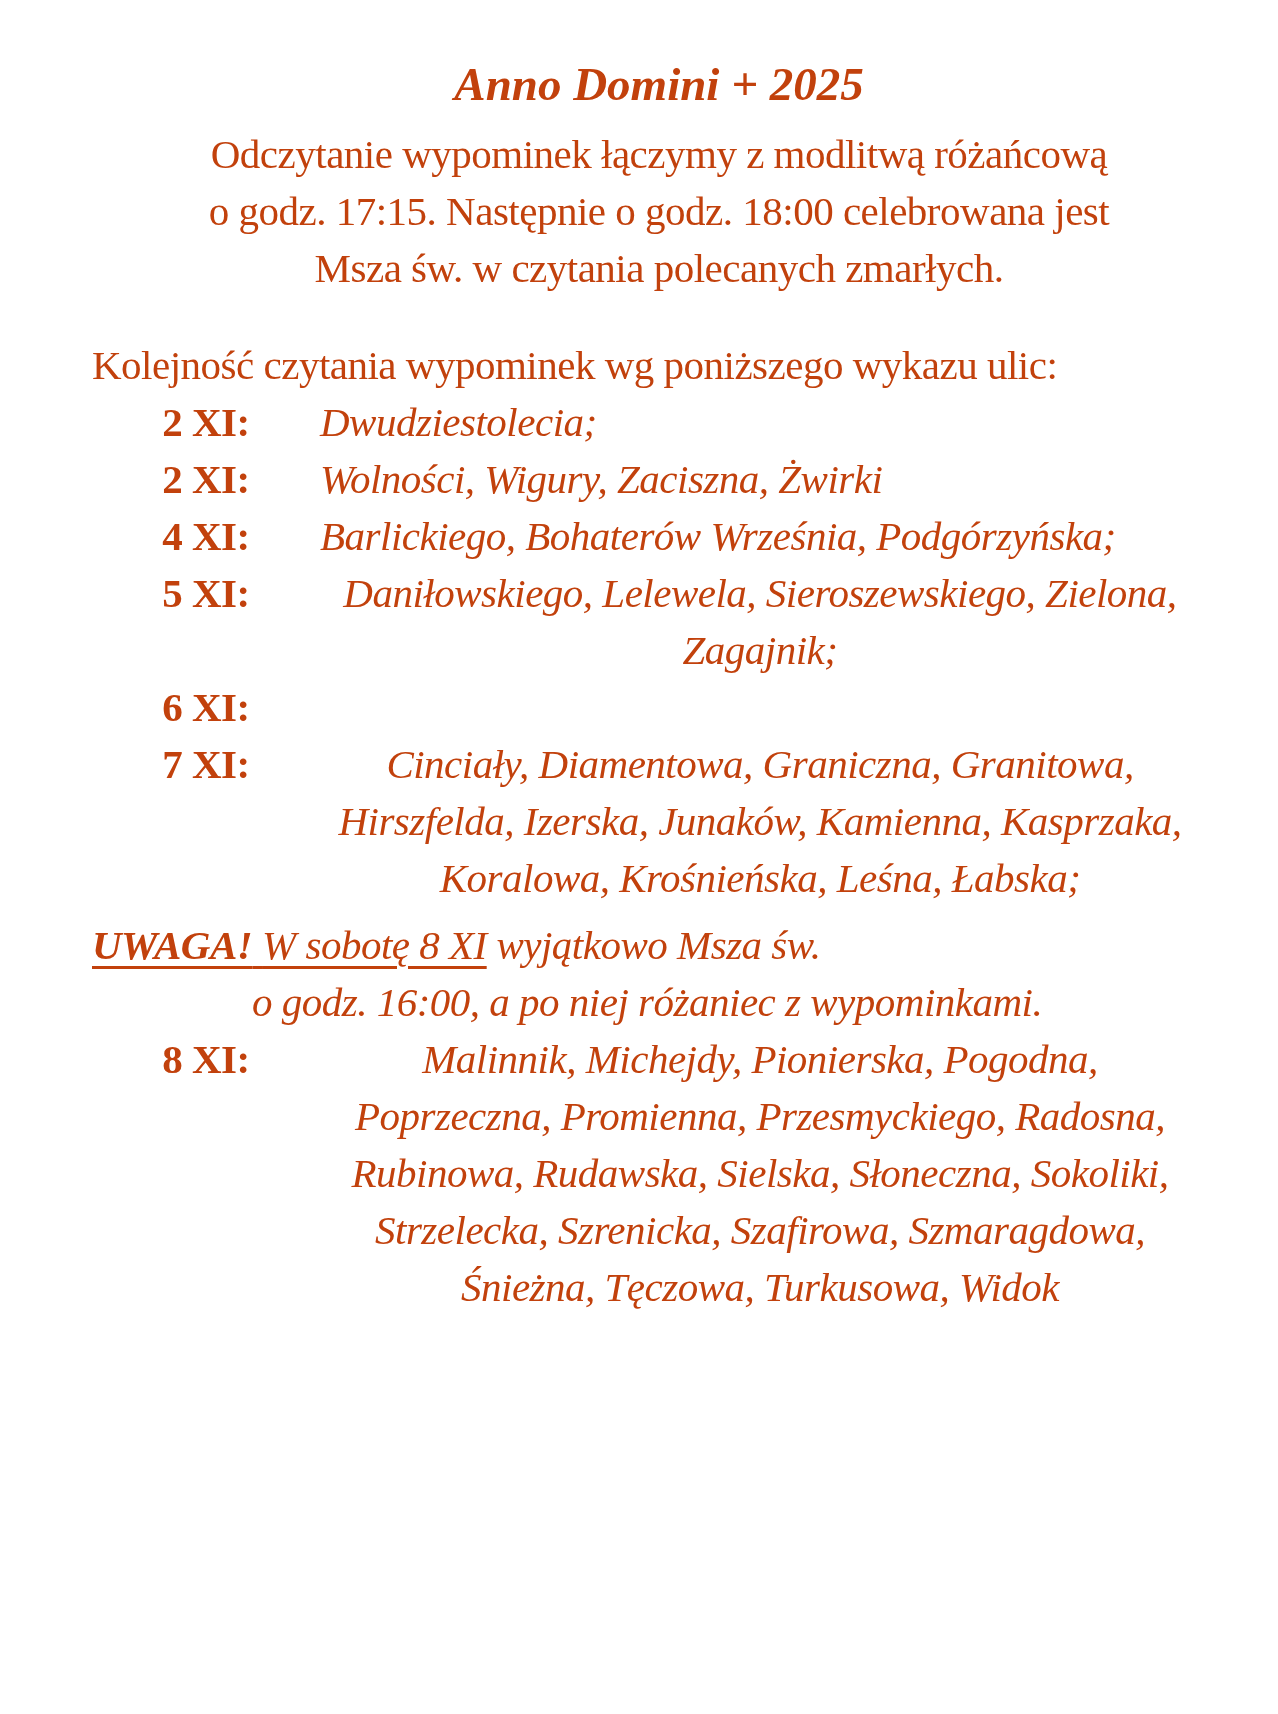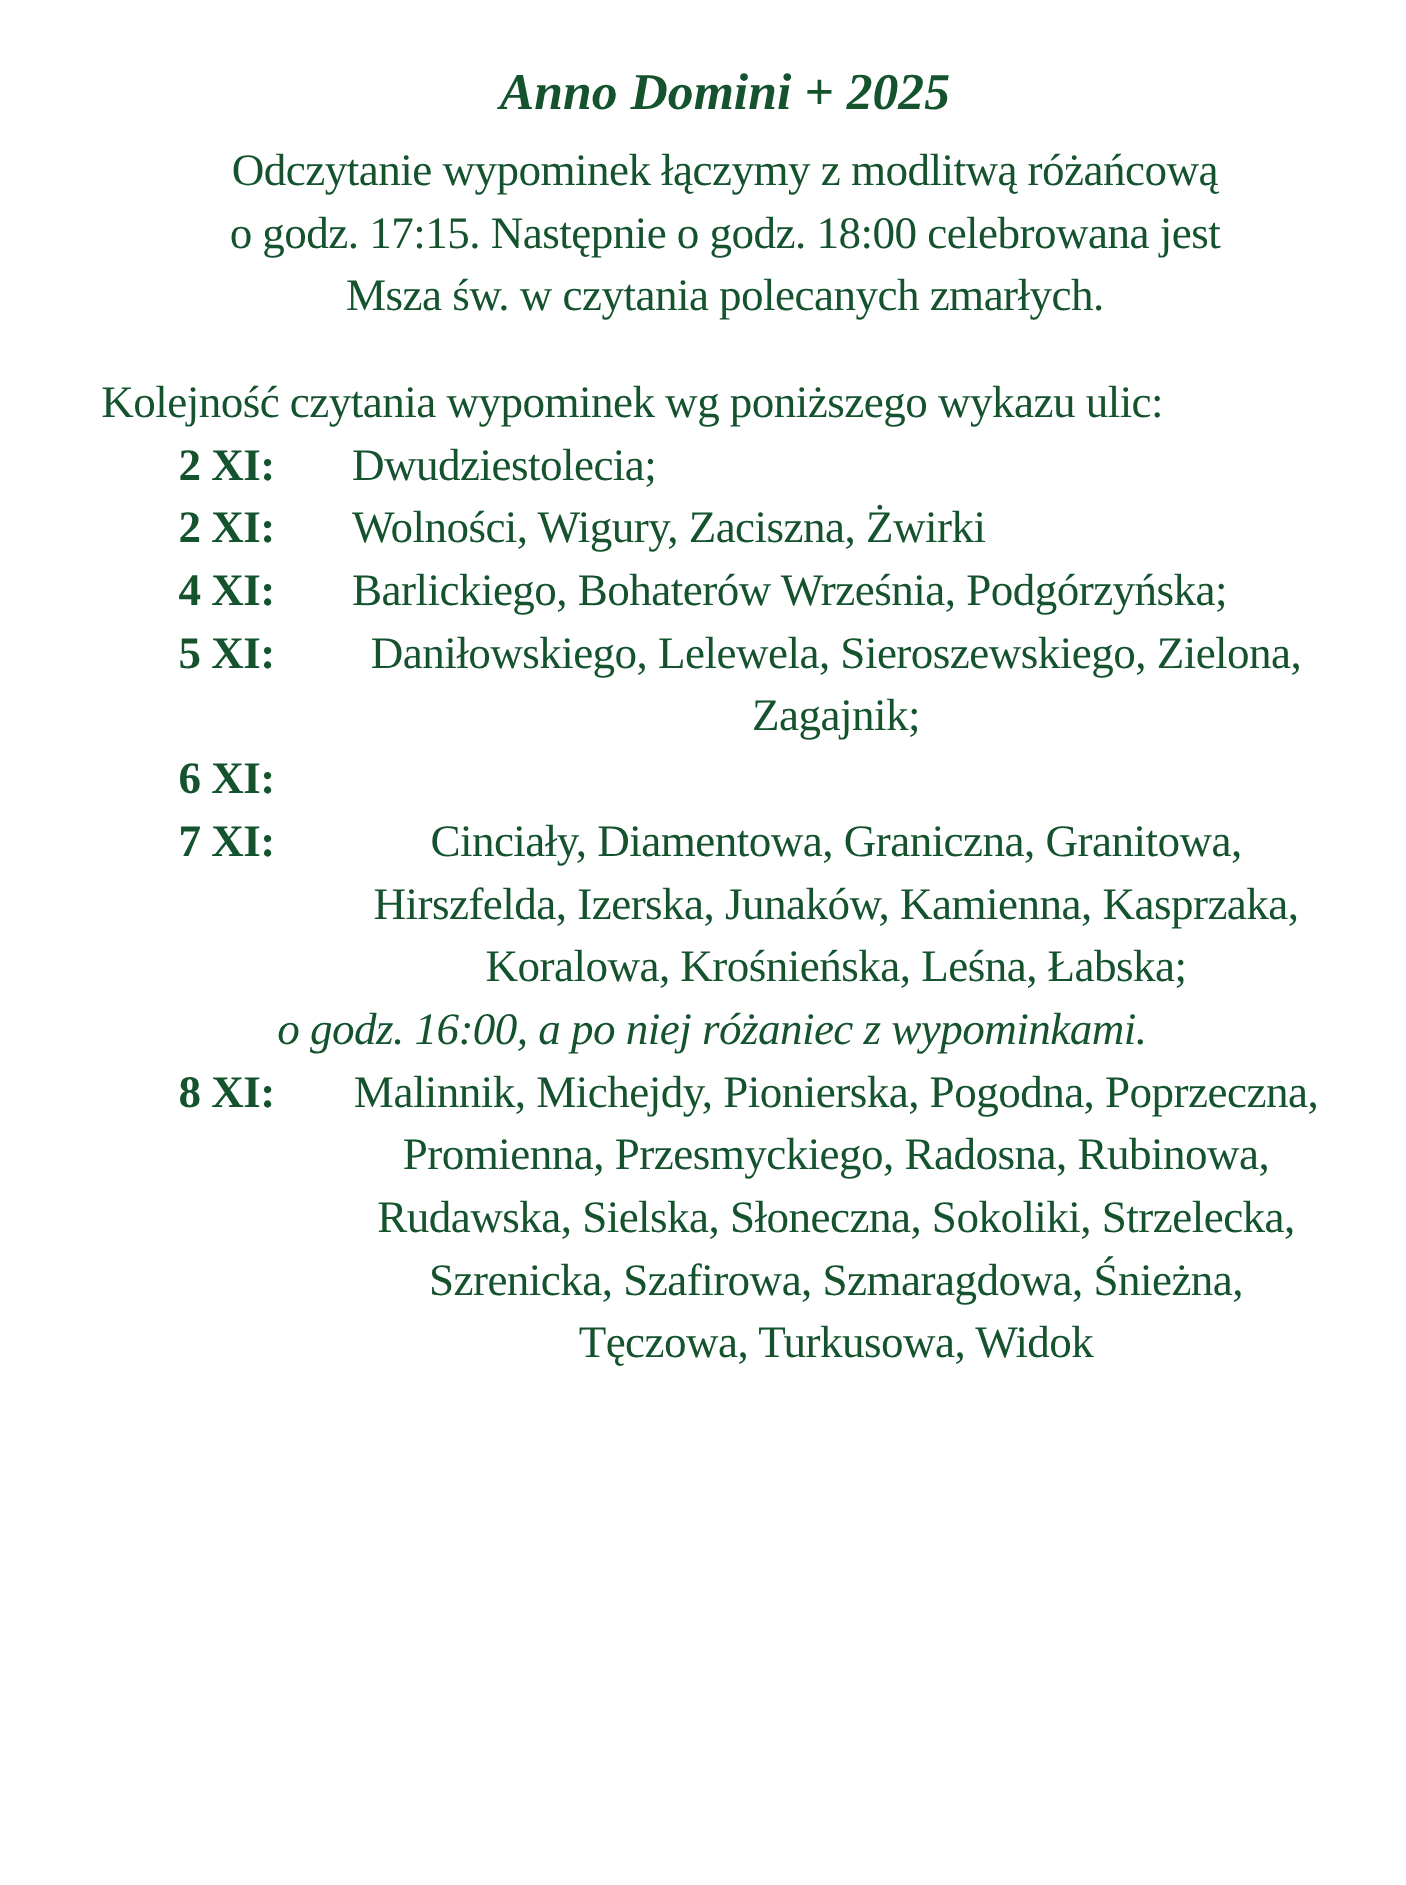--- a/index.html
+++ b/index.html
@@ -7,21 +7,21 @@
     padding: 0;
     background: #ffffff;
   }
   .page {
     position: relative;
     width: 1278px;
     height: 1714px;
     box-sizing: border-box;
     padding: 56px 52px 0 92px;
     background: #ffffff;
-    color: #14532d;
+    color: #c2410c;
     font-family: "Liberation Serif", serif;
     font-size: 41px;
     line-height: 57px;
     letter-spacing: -0.5px;
     overflow: hidden;
   }
   .title {
     margin: 0 0 14px 0;
     text-align: center;
     font-size: 47px;
@@ -41,20 +41,21 @@
     align-items: flex-start;
     text-align: center;
   }
   .day {
     flex: 0 0 228px;
     width: 228px;
     font-weight: bold;
   }
   .streets {
     max-width: 880px;
+    font-style: italic;
   }
   .notice-line1 {
     margin-top: 10px;
     font-style: italic;
   }
   .notice-underline {
     text-decoration: underline;
     text-decoration-thickness: 3px;
     text-underline-offset: 7px;
   }
@@ -111,20 +112,21 @@
 
     <div class="row">
       <div class="day">6 XI:</div>
     </div>
 
     <div class="row">
       <div class="day">7 XI:</div>
       <div class="streets">Cinciały, Diamentowa, Graniczna, Granitowa, Hirszfelda, Izerska, Junaków, Kamienna, Kasprzaka, Koralowa, Krośnieńska, Leśna, Łabska;</div>
     </div>
 
+    <div class="notice-line1"><span class="notice-underline"><span class="notice-warning">UWAGA!</span> <span>W sobotę 8 XI</span></span> <span>wyjątkowo Msza św.</span></div>
     <div class="notice-line2">o godz. 16:00, a po niej różaniec z wypominkami.</div>
 
     <div class="row">
       <div class="day">8 XI:</div>
       <div class="streets">Malinnik, Michejdy, Pionierska, Pogodna, Poprzeczna, Promienna, Przesmyckiego, Radosna, Rubinowa, Rudawska, Sielska, Słoneczna, Sokoliki, Strzelecka, Szrenicka, Szafirowa, Szmaragdowa, Śnieżna, Tęczowa, Turkusowa, Widok</div>
     </div>
 
   </div>
 
 

